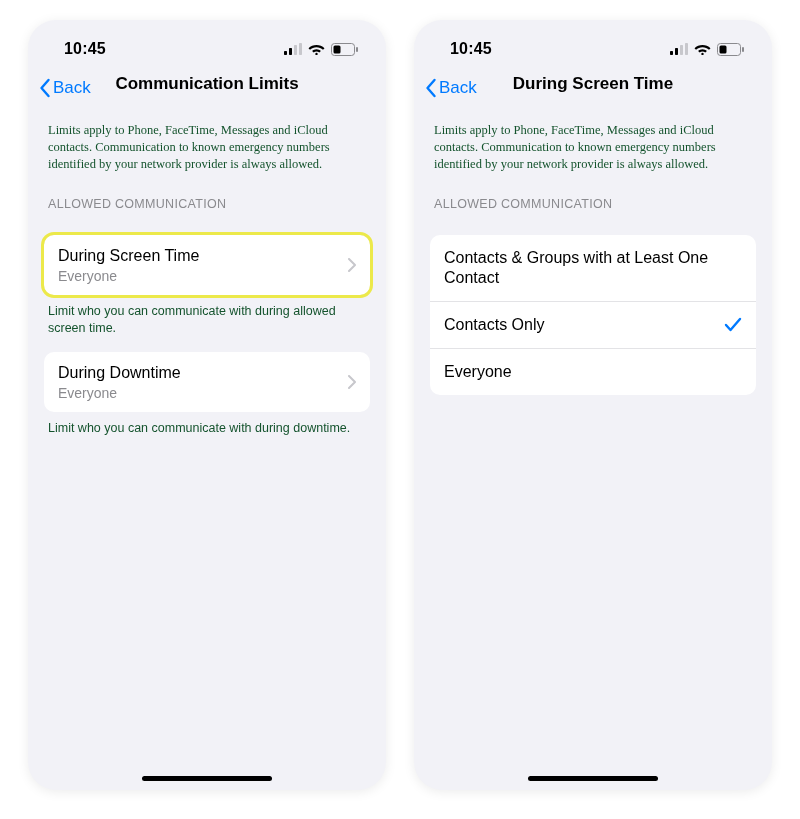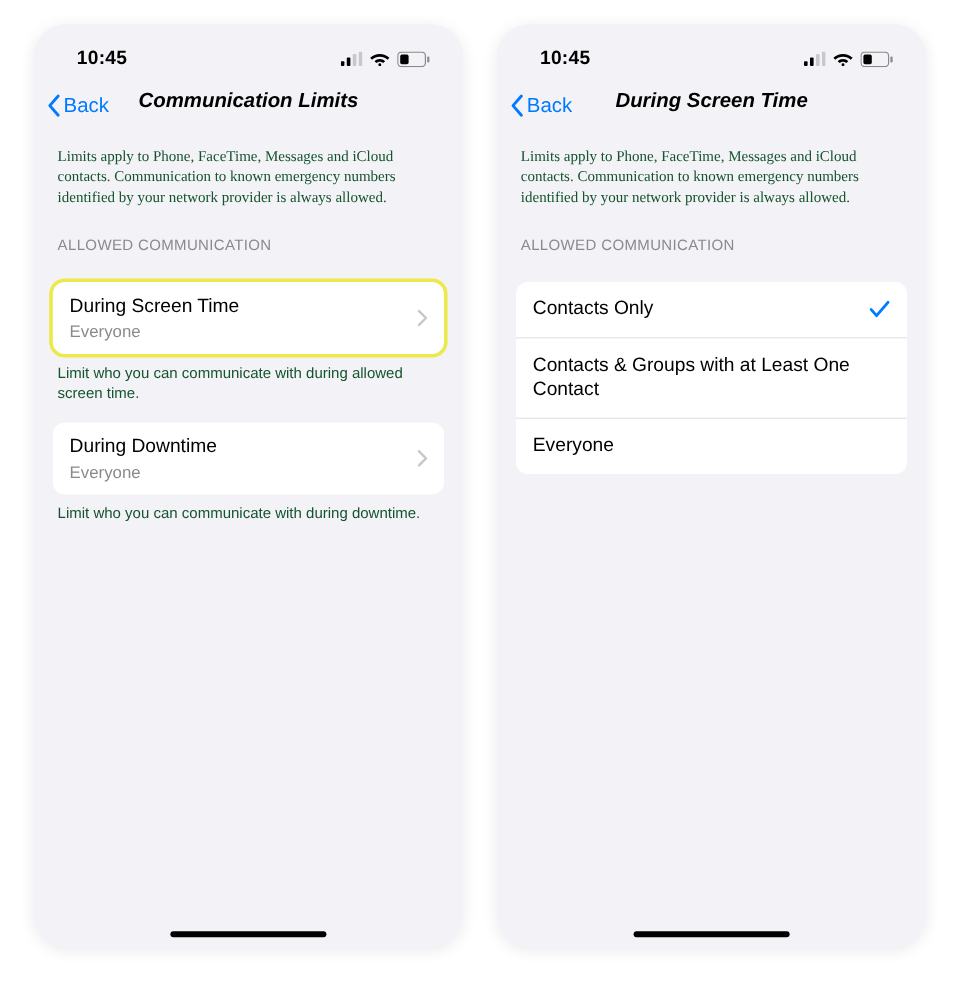--- a/index.html
+++ b/index.html
@@ -56,21 +56,20 @@
     .back-chevron {
       margin-right: 2px;
     }
     .nav-title {
       position: absolute;
       left: 0; right: 0;
       text-align: center;
       font-size: 17px;
       font-weight: 600;
       pointer-events: none;
-      font-style: italic;
     }
     .content {
       flex: 1;
       padding: 0 16px;
     }
     .intro-text {
       color: #14532d;
       font-size: 12.5px;
       line-height: 1.35;
       padding: 10px 4px 0 4px;
@@ -261,28 +260,28 @@
     </div>
     <div class="nav-title">During Screen Time</div>
   </div>
 
   <div class="content">
     <p class="intro-text">Limits apply to Phone, FaceTime, Messages and iCloud contacts. Communication to known emergency numbers identified by your network provider is always allowed.</p>
     <div class="section-header">ALLOWED COMMUNICATION</div>
 
     <div class="list-group">
       <div class="option-row">
+        <span class="option-label">Contacts &amp; Groups with at Least One Contact</span>
+      </div>
+      <div class="option-row">
         <span class="option-label">Contacts Only</span>
         <svg class="check" width="18" height="16" viewBox="0 0 18 16">
             <path d="M2 8 L6.5 13 L16 2" stroke="#007aff" stroke-width="2.4" fill="none" stroke-linecap="round" stroke-linejoin="round"></path>
           </svg>
       </div>
       <div class="option-row">
-        <span class="option-label">Contacts &amp; Groups with at Least One Contact</span>
-      </div>
-      <div class="option-row">
         <span class="option-label">Everyone</span>
       </div>
     </div>
   </div>
 
   <div class="home-indicator"></div>
 </div>
 
 </body></html>

